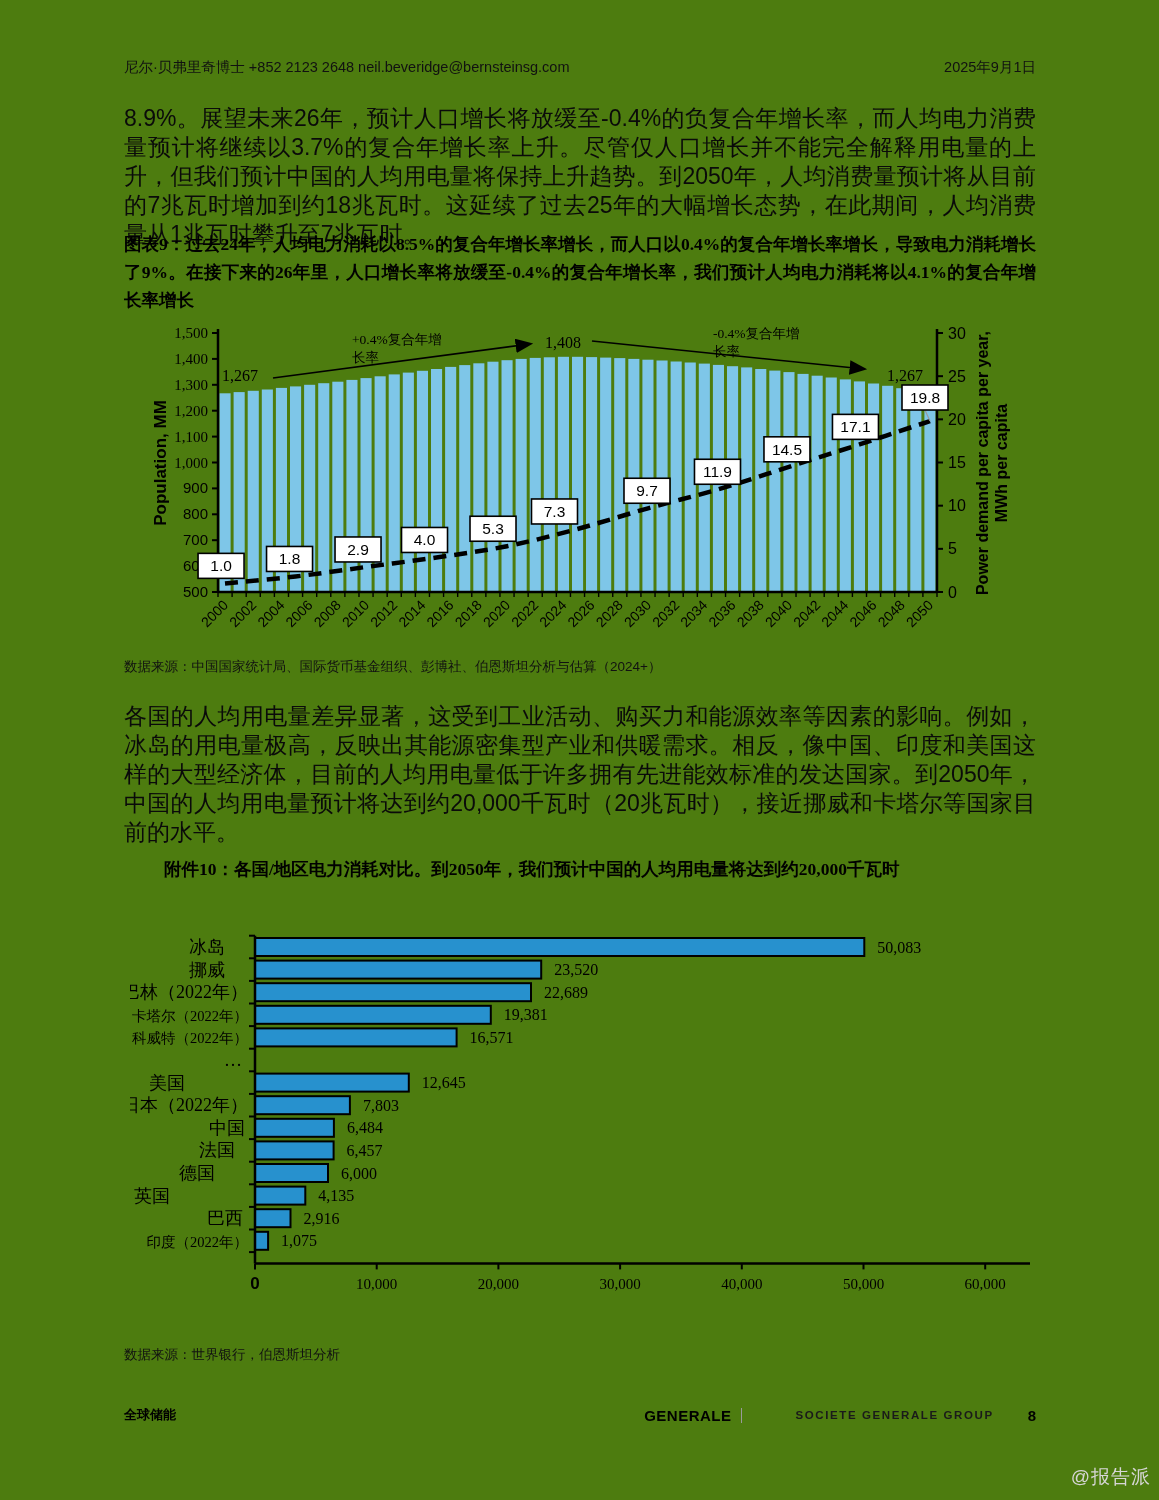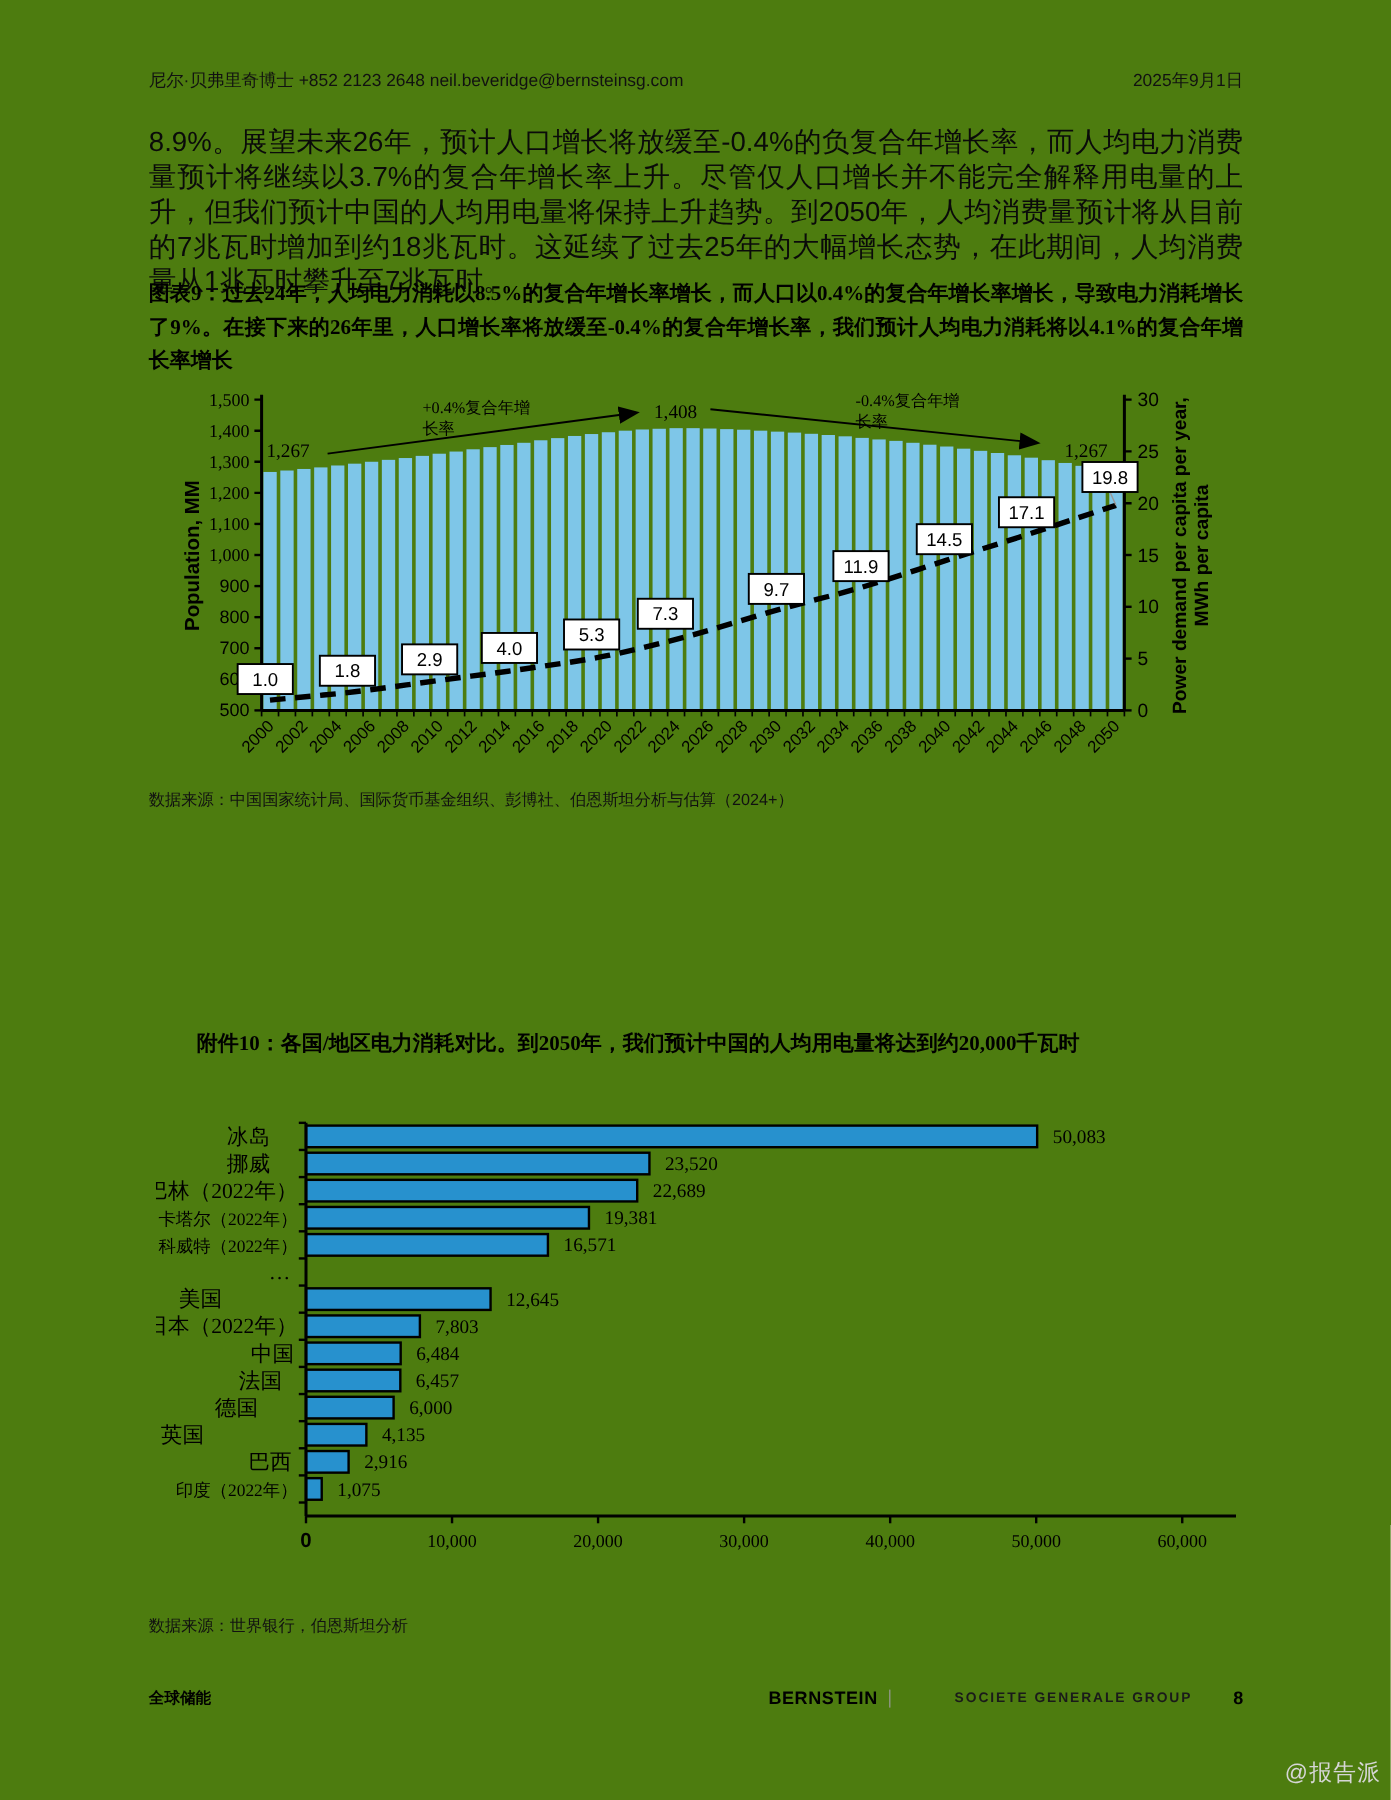--- a/index.html
+++ b/index.html
@@ -252,20 +252,21 @@
         <line x1="143" y1="60" x2="400" y2="26" stroke="#000" stroke-width="1.6" marker-end="url(#arrow)"></line>
         <text x="222" y="26" fill="#000" font-size="13.5" font-family="&quot;Liberation Serif&quot;,serif">+0.4%复合年增</text>
         <text x="222" y="44" fill="#000" font-size="13.5" font-family="&quot;Liberation Serif&quot;,serif">长率</text>
         <line x1="462" y1="23" x2="734" y2="51" stroke="#000" stroke-width="1.6" marker-end="url(#arrow)"></line>
         <text x="583" y="20" fill="#000" font-size="13.5" font-family="&quot;Liberation Serif&quot;,serif">-0.4%复合年增</text>
         <text x="583" y="38" fill="#000" font-size="13.5" font-family="&quot;Liberation Serif&quot;,serif">长率</text>
       </svg></div>
 
   <div class="source s1">数据来源：中国国家统计局、国际货币基金组织、彭博社、伯恩斯坦分析与估算（2024+）</div>
 
+  <p class="body-text p2">各国的人均用电量差异显著，这受到工业活动、购买力和能源效率等因素的影响。例如，冰岛的用电量极高，反映出其能源密集型产业和供暖需求。相反，像中国、印度和美国这样的大型经济体，目前的人均用电量低于许多拥有先进能效标准的发达国家。到2050年，中国的人均用电量预计将达到约20,000千瓦时（20兆瓦时），接近挪威和卡塔尔等国家目前的水平。</p>
 
   <h3 class="ex-title t10">附件10：各国/地区电力消耗对比。到2050年，我们预计中国的人均用电量将达到约20,000千瓦时</h3>
 
   <div class="chart" id="chart2"><svg width="900" height="390" viewBox="0 0 900 390">
         <rect x="125" y="23" width="609.3" height="18" fill="#2791CE" stroke="#000000" stroke-width="2"></rect>
         <text x="747.3431666666667" y="37.5" fill="#000" font-size="16" font-family="&quot;Liberation Serif&quot;,serif">50,083</text>
         <text x="95" y="38" fill="#000" text-anchor="end" font-size="18" font-family="&quot;Liberation Serif&quot;,serif">冰岛</text>
         <rect x="125" y="45.6" width="286.2" height="18" fill="#2791CE" stroke="#000000" stroke-width="2"></rect>
         <text x="424.15999999999997" y="60.1" fill="#000" font-size="16" font-family="&quot;Liberation Serif&quot;,serif">23,520</text>
         <text x="95" y="60.6" fill="#000" text-anchor="end" font-size="18" font-family="&quot;Liberation Serif&quot;,serif">挪威</text>
@@ -335,21 +336,21 @@
         <line x1="855.2" y1="348.40000000000003" x2="855.2" y2="354.40000000000003" stroke="#000" stroke-width="2"></line>
         <text x="855.2" y="374.40000000000003" fill="#000" text-anchor="middle" font-size="15" font-weight="normal" font-family="&quot;Liberation Serif&quot;,serif">60,000</text>
         <text x="396" y="408.40000000000003" fill="#000" text-anchor="middle" font-size="17" font-family="&quot;Liberation Serif&quot;,serif">电力消耗（人均每年千瓦时）</text>
       </svg></div>
 
   <div class="source s2">数据来源：世界银行，伯恩斯坦分析</div>
 
   <div class="footer">
     <span class="f-left">全球储能</span>
     <span class="f-brand">
-      <span class="f-bern">BERNSTEIN</span>
+      <span class="f-bern">GENERALE</span>
       <span class="f-div"></span>
       <span class="f-sg">SOCIETE GENERALE GROUP</span>
     </span>
     <span class="f-page">8</span>
   </div>
 
   <div class="watermark">@报告派</div>
 </div>
 
 </body></html>

